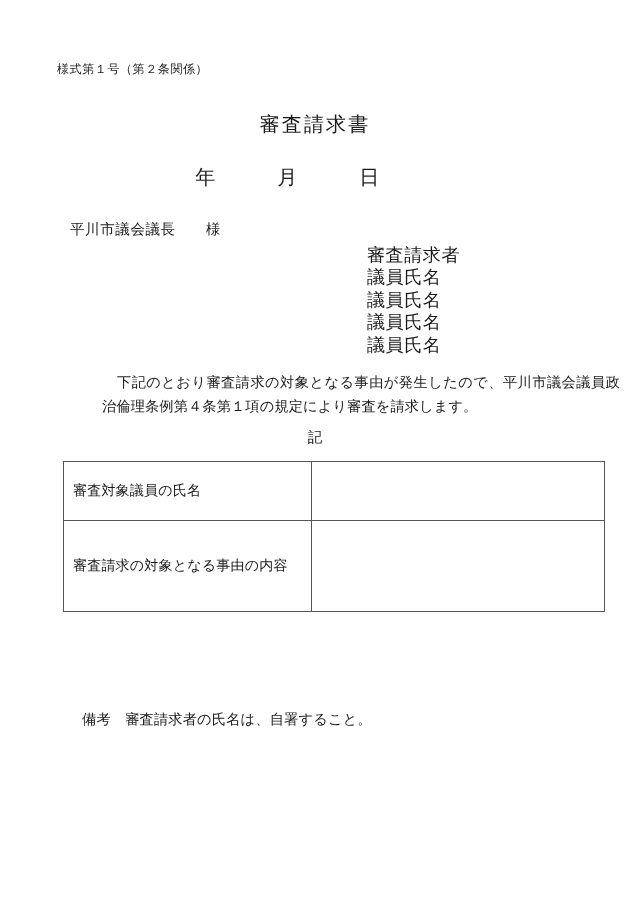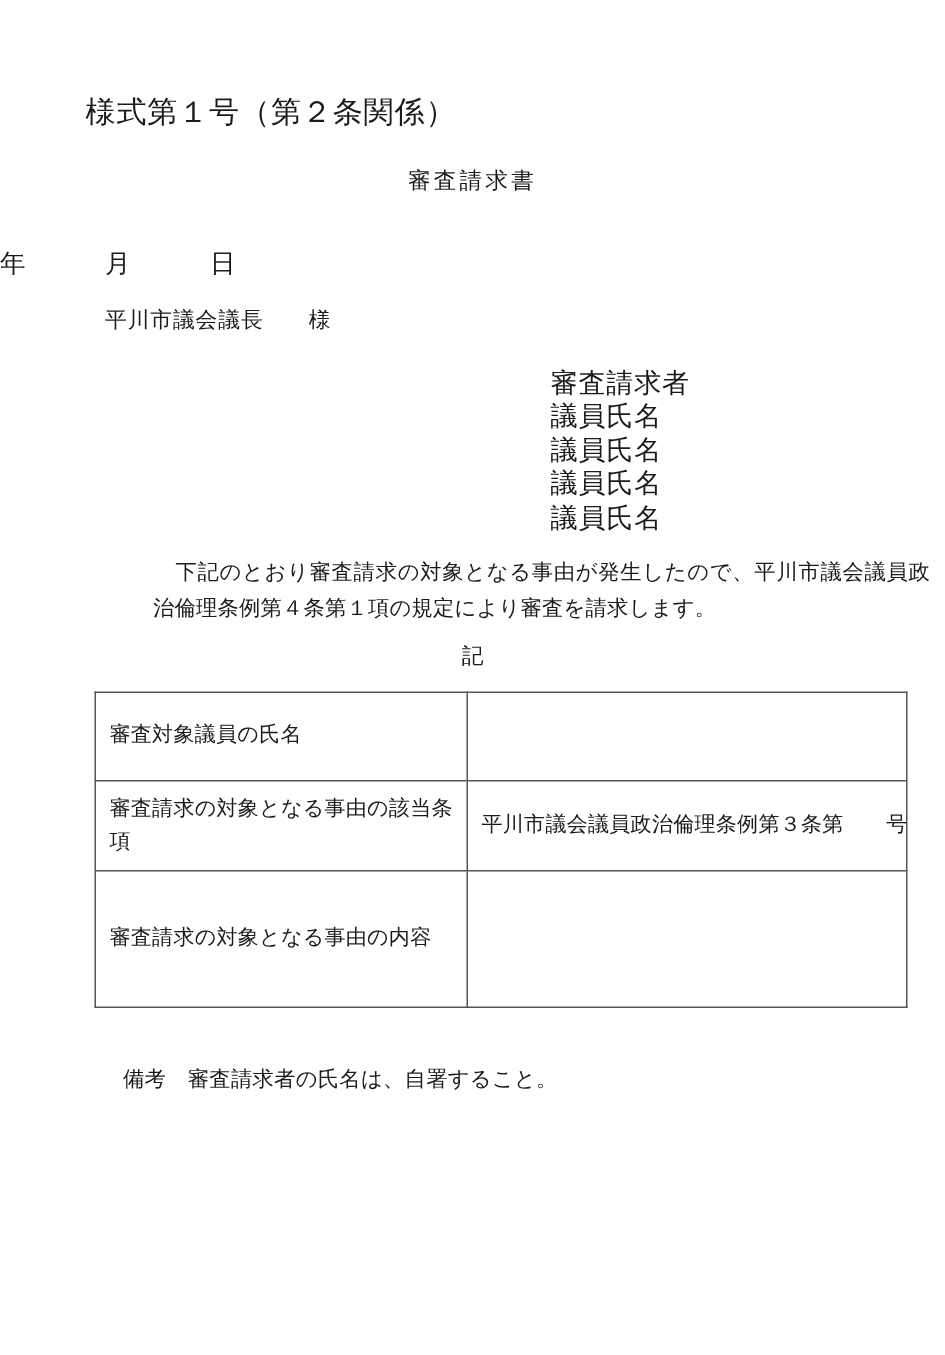--- a/index.html
+++ b/index.html
@@ -20,53 +20,53 @@
     width: 630px;
     height: 903px;
     background: #ffffff;
   }
 
   
   .form-number {
     position: absolute;
     left: 57px;
     top: 61px;
-    font-size: 20px;
+    font-size: 12px;
     letter-spacing: 0.6px;
     white-space: nowrap;
   }
 
   
   .doc-title {
     position: absolute;
     left: 0;
     right: 0;
     top: 111px;
     text-align: center;
-    font-size: 15px;
+    font-size: 20px;
     letter-spacing: 2.2px;
   }
 
   
   .date-line {
     position: absolute;
     left: 0;
     top: 164px;
     width: 575px;
-    text-align: left;
-    font-size: 17px;
+    text-align: center;
+    font-size: 20px;
     white-space: pre;
     letter-spacing: 0.5px;
   }
 
   
   .addressee {
     position: absolute;
     left: 70px;
-    top: 204px;
+    top: 220px;
     font-size: 14.5px;
     letter-spacing: 0.6px;
     white-space: pre;
   }
 
   
   .requester-block {
     position: absolute;
     left: 367px;
     top: 244px;
@@ -178,28 +178,20 @@
   <table class="form-table">
     <tbody>
       <tr class="row-1">
         <td class="label-cell">
           <span class="cell-text">審査対象議員の氏名</span>
         </td>
         <td class="value-cell">
           <span class="cell-text"></span>
         </td>
       </tr>
-      <tr class="row-2">
-        <td class="label-cell">
-          <span class="cell-text">審査請求の対象となる事由の該当条項</span>
-        </td>
-        <td class="value-cell">
-          <span class="cell-text">平川市議会議員政治倫理条例第３条第　　号</span>
-        </td>
-      </tr>
       <tr class="row-3">
         <td class="label-cell">
           <span class="cell-text">審査請求の対象となる事由の内容</span>
         </td>
         <td class="value-cell">
           <span class="cell-text"></span>
         </td>
       </tr>
     </tbody>
   </table>

